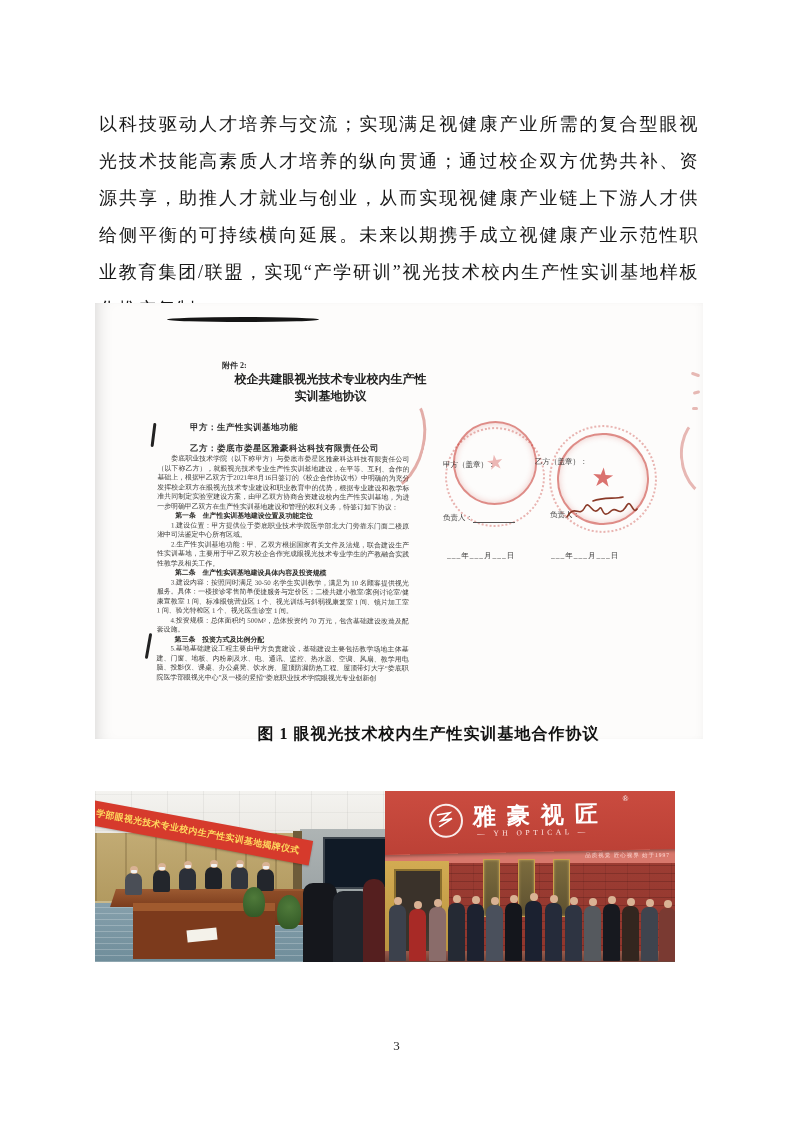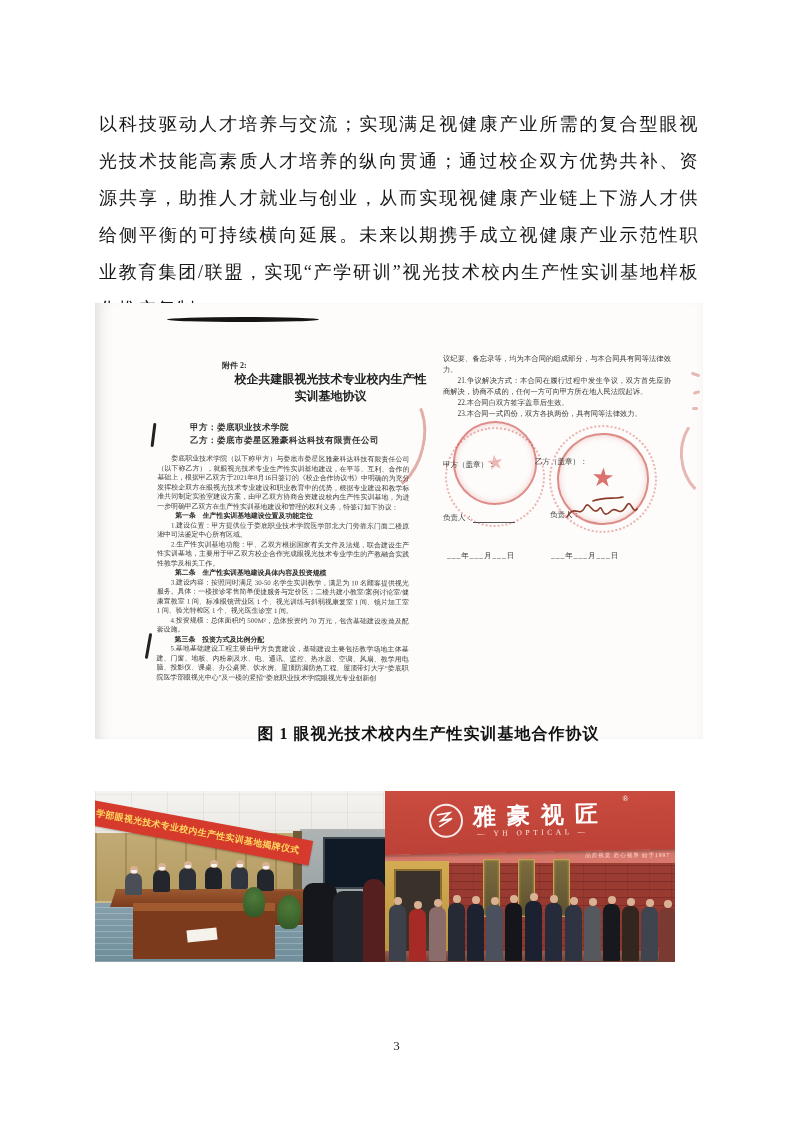--- a/index.html
+++ b/index.html
@@ -17,21 +17,21 @@
   .scan *{font-family:"Liberation Serif","DejaVu Serif",serif;}
   .blackline{left:72px;top:14px;width:152px;height:5px;background:#151515;border-radius:50%;}
   .staple{width:3px;background:#222;border-radius:2px;}
   .st1{left:57px;top:120px;height:24px;transform:rotate(7deg);}
   .st2{left:52px;top:330px;height:26px;transform:rotate(10deg);}
 
   .att{left:127px;top:57px;font-size:8px;font-weight:bold;color:#2e2e2e;}
   .ttl1{left:128px;top:68px;width:215px;text-align:center;font-size:12px;font-weight:bold;color:#222;}
   .ttl2{left:128px;top:85px;width:215px;text-align:center;font-size:12px;font-weight:bold;color:#222;}
   .party{left:95px;font-size:8.5px;font-weight:bold;color:#333;letter-spacing:.5px;}
-  .pa{top:119px;} .pb{top:132px;font-family:Liberation Mono, monospace;}
+  .pa{top:119px;} .pb{top:140px;font-family:Liberation Mono, monospace;}
 
   .lbody{left:62px;top:151px;width:252px;font-size:6.9px;line-height:9.5px;color:#3d3c3a;
          text-align:justify;transform:rotate(.25deg);}
   .lbody p{margin:0;text-indent:2em;}
   .lbody p.h{font-weight:bold;text-indent:2.6em;color:#2c2b29;}
 
   .rbody{left:348px;top:50px;width:228px;font-size:7.3px;line-height:11px;color:#3a3938;text-align:justify;}
   .rbody p{margin:0;text-indent:2em;}
   .rbody p.noind{text-indent:0;}
 
@@ -137,41 +137,35 @@
   <p class="abs intro">以科技驱动人才培养与交流；实现满足视健康产业所需的复合型眼视光技术技能高素质人才培养的纵向贯通；通过校企双方优势共补、资源共享，助推人才就业与创业，从而实现视健康产业链上下游人才供给侧平衡的可持续横向延展。未来以期携手成立视健康产业示范性职业教育集团/联盟，实现“产学研训”视光技术校内生产性实训基地样板化推广复制。</p>
 
   <div class="abs scan">
     <div class="abs blackline"></div>
     <div class="abs staple st1"></div>
     <div class="abs staple st2"></div>
 
     <div class="abs att">附件 2:</div>
     <div class="abs ttl2">实训基地协议</div>
     <div class="abs ttl1">校企共建眼视光技术专业校内生产性</div>
-    <div class="abs party pa">甲方：娄底职业技术学院</div>
+    <div class="abs party pa">甲方：生产性实训基地功能</div>
     <div class="abs party pb">乙方：娄底市娄星区雅豪科达科技有限责任公司</div>
     <div class="abs lbody">
       <p>娄底职业技术学院（以下称甲方）与娄底市娄星区雅豪科达科技有限责任公司（以下称乙方），就眼视光技术专业生产性实训基地建设，在平等、互利、合作的基础上，根据甲乙双方于2021年8月16日签订的《校企合作协议书》中明确的为充分发挥校企双方在眼视光技术专业建设和职业教育中的优势，根据专业建设和教学标准共同制定实验室建设方案，由甲乙双方协商合资建设校内生产性实训基地，为进一步明确甲乙双方在生产性实训基地建设和管理的权利义务，特签订如下协议：</p>
       <p class="h">第一条　生产性实训基地建设位置及功能定位</p>
       <p>1.建设位置：甲方提供位于娄底职业技术学院医学部北大门旁靠东门面二楼原湘中司法鉴定中心所有区域。</p>
       <p>2.生产性实训基地功能：甲、乙双方根据国家有关文件及法规，联合建设生产性实训基地，主要用于甲乙双方校企合作完成眼视光技术专业学生的产教融合实践性教学及相关工作。</p>
       <p class="h">第二条　生产性实训基地建设具体内容及投资规模</p>
       <p>3.建设内容：按照同时满足 30-50 名学生实训教学，满足为 10 名顾客提供视光服务。具体：一楼接诊零售简单便捷服务与定价区；二楼共建小教室/案例讨论室/健康宣教室 1 间、标准眼镜营业区 1 个、视光训练与斜弱视康复室 1 间、镜片加工室 1 间、验光特检区 1 个、视光医生诊室 1 间。</p>
       <p>4.投资规模：总体面积约 500M²，总体投资约 70 万元，包含基础建设改造及配套设施。</p>
       <p class="h">第三条　投资方式及比例分配</p>
       <p>5.基地基础建设工程主要由甲方负责建设，基础建设主要包括教学场地主体基建、门窗、地板、内粉刷及水、电、通讯、监控、热水器、空调、风扇、教学用电脑、投影仪、课桌、办公桌凳、饮水房、屋顶防漏防热工程、屋顶带灯大字“娄底职院医学部眼视光中心”及一楼的竖招“娄底职业技术学院眼视光专业创新创</p>
     </div>
     <div class="abs stamp-partial"></div>
 
-    <div class="abs rbody">
-      <p class="noind">议纪要、备忘录等，均为本合同的组成部分，与本合同具有同等法律效力。</p>
-      <p>21.争议解决方式：本合同在履行过程中发生争议，双方首先应协商解决，协商不成的，任何一方可向甲方所在地人民法院起诉。</p>
-      <p>22.本合同自双方签字盖章后生效。</p>
-      <p>23.本合同一式四份，双方各执两份，具有同等法律效力。</p>
-    </div>
 
     <div class="abs stamp-ring ring-a"></div>
     <div class="abs stamp stamp-a">
       <span class="star">★</span>
     </div>
     <div class="abs stamp-ring ring-b"></div>
     <div class="abs stamp stamp-b">
       <span class="star">★</span>
     </div>
     <div class="abs stamp-edge"></div>

